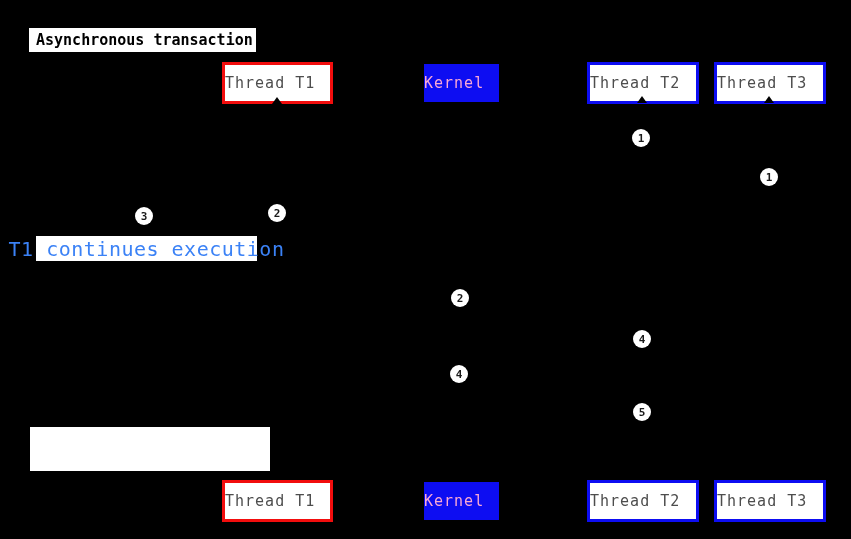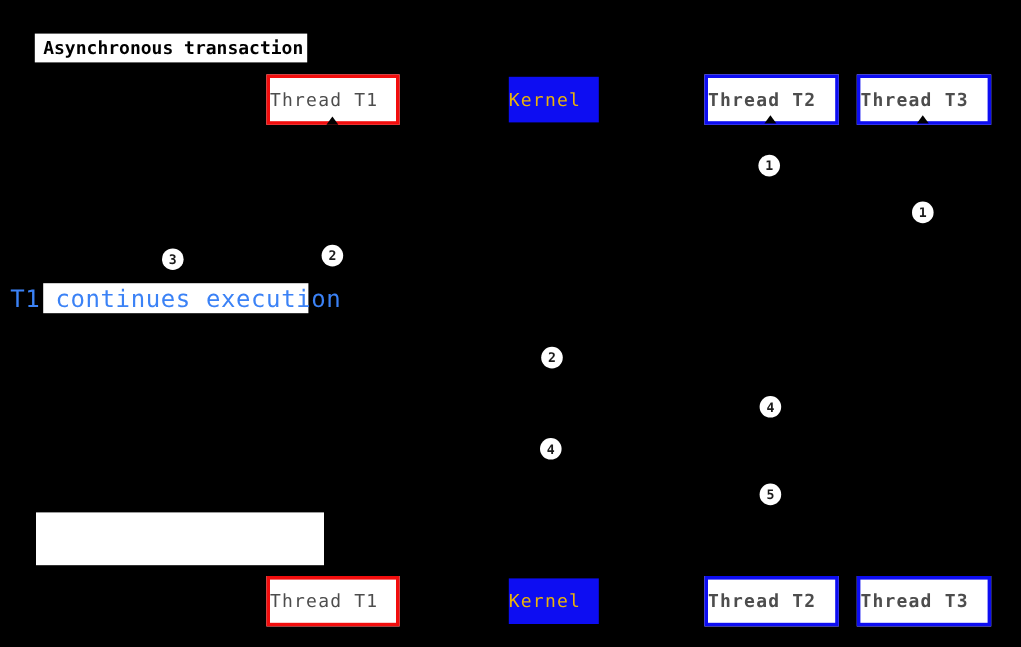--- a/index.html
+++ b/index.html
@@ -12,22 +12,22 @@
     background:#ffffff;color:#000000;font-weight:bold;font-size:15px;
     display:flex;align-items:center;padding-left:7px;box-sizing:border-box;
     white-space:nowrap;
   }
   .pbox{
     position:absolute;box-sizing:border-box;background:#ffffff;
     display:flex;align-items:center;
     font-size:15px;letter-spacing:1px;color:#4d4d4d;white-space:nowrap;
   }
   .pbox.red-border{border:3px solid #f20d0d;}
-  .pbox.blue-border{border:3px solid #0d0df2;font-weight:bold;}
-  .pbox.kernel{background:#0d0df2;color:#eab308;border:none;}
+  .pbox.blue-border{border:3px solid #0d0df2;}
+  .pbox.kernel{background:#0d0df2;color:#f9a8d4;border:none;}
   .p-t1-top{left:222px;top:62px;width:111px;height:42px;}
   .p-kernel-top{left:424px;top:64px;width:75px;height:38px;}
   .p-t2-top{left:587px;top:62px;width:112px;height:42px;}
   .p-t3-top{left:714px;top:62px;width:112px;height:42px;}
   .p-t1-bottom{left:222px;top:480px;width:111px;height:42px;}
   .p-kernel-bottom{left:424px;top:482px;width:75px;height:38px;}
   .p-t2-bottom{left:587px;top:480px;width:112px;height:42px;}
   .p-t3-bottom{left:714px;top:480px;width:112px;height:42px;}
   .note{
     position:absolute;background:#ffffff;color:#3b82f6;font-size:20px;

